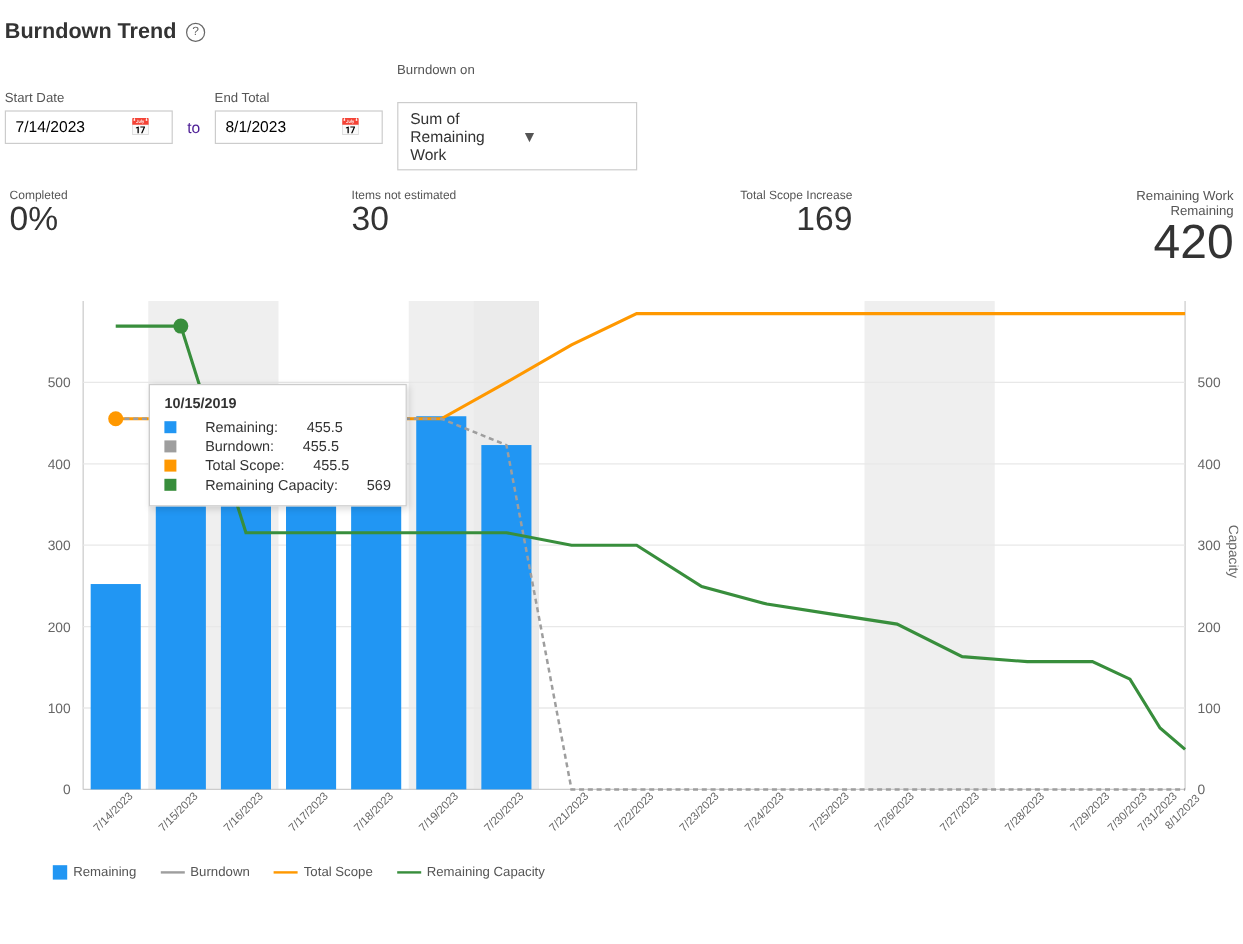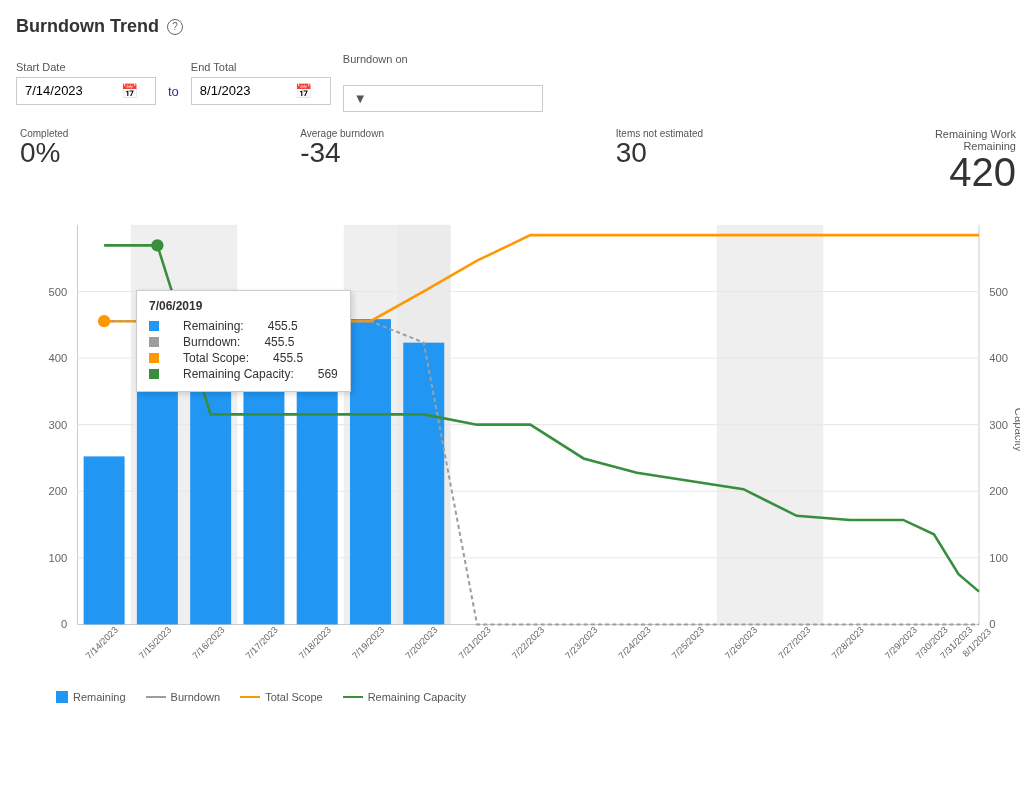--- a/index.html
+++ b/index.html
@@ -1,17 +1,17 @@
 <!DOCTYPE html>
 <html><head>
   <meta charset="utf-8">
   <style>
     * { box-sizing: border-box; margin: 0; padding: 0; }
     body { font-family: 'Segoe UI', Arial, sans-serif; background: #fff; color: #333; font-size: 13px; }
-    .container { padding: 16px 16px; max-width: 1036px; }
+    .container { padding: 16px 4px; max-width: 1036px; }
     .header { display: flex; align-items: center; gap: 8px; margin-bottom: 16px; }
     .header h1 { font-size: 18px; font-weight: 600; }
     .help-icon { width: 16px; height: 16px; border-radius: 50%; border: 1.5px solid #666; display: inline-flex; align-items: center; justify-content: center; font-size: 10px; color: #666; cursor: pointer; }
     .controls { display: flex; align-items: center; gap: 12px; margin-bottom: 16px; flex-wrap: wrap; }
     .control-group { display: flex; flex-direction: column; gap: 4px; }
     .control-group label { font-size: 11px; color: #555; font-weight: 500; }
     .date-input-wrap { display: flex; align-items: center; border: 1px solid #ccc; padding: 5px 8px; background: #fff; gap: 6px; min-width: 140px; }
     .date-input-wrap input { border: none; outline: none; font-size: 13px; width: 90px; }
     .calendar-icon { color: #555; font-size: 14px; }
     .to-label { margin-top: 18px; font-size: 13px; color: #4c1d95; }
@@ -63,37 +63,38 @@
     <div class="control-group">
       <label>End Total</label>
       <div class="date-input-wrap">
         <input type="text" value="8/1/2023" style="">
         <span class="calendar-icon">📅</span>
       </div>
     </div>
     <div class="dropdown-wrap">
       <label>Burndown on</label>
       <div class="dropdown">
+        <span>Sum of Remaining Work</span>
         <span class="chevron">▼</span>
       </div>
     </div>
   </div>
 
   <div class="stats-row">
     <div class="stat-block">
       <span class="stat-label">Completed</span>
       <span class="stat-value">0%</span>
     </div>
     <div class="stat-block">
-      <span class="stat-label">Average burndown</span>
-      <span class="stat-value">-34</span>
-    </div>
-    <div class="stat-block">
       <span class="stat-label">Items not estimated</span>
       <span class="stat-value">30</span>
+    </div>
+    <div class="stat-block right">
+      <span class="stat-label">Total Scope Increase</span>
+      <span class="stat-value">169</span>
     </div>
     <div class="remaining-work-block">
       <div class="label-line">
         <span>Remaining Work</span><br>
         <span>Remaining</span>
       </div>
       <div class="big-num">420</div>
     </div>
   </div>
 
@@ -164,21 +165,21 @@
 
       <polyline points="86,40 138,40 190,205 242,205 294,205 346,205 398,205 450,215 502,215 554,248 606,262 658,270 710,278 762,304 814,308 866,308 896,322 920,361 940,378" fill="none" stroke="#388E3C" stroke-width="2.5"></polyline>
 
       <circle cx="138" cy="40" r="6" fill="#388E3C"></circle>
 
       <circle cx="86" cy="114" r="6" fill="#FF9800"></circle>
     </svg>
 
     
     <div class="tooltip-box">
-      <div class="tooltip-date">7/06/2019</div>
+      <div class="tooltip-date">10/15/2019</div>
       <div class="tooltip-row">
         <span class="tt-square" style="background:#2196F3;"></span>
         <span>Remaining:</span>
         <span>455.5</span>
       </div>
       <div class="tooltip-row">
         <span class="tt-square" style="background:#9E9E9E;"></span>
         <span>Burndown:</span>
         <span>455.5</span>
       </div>

